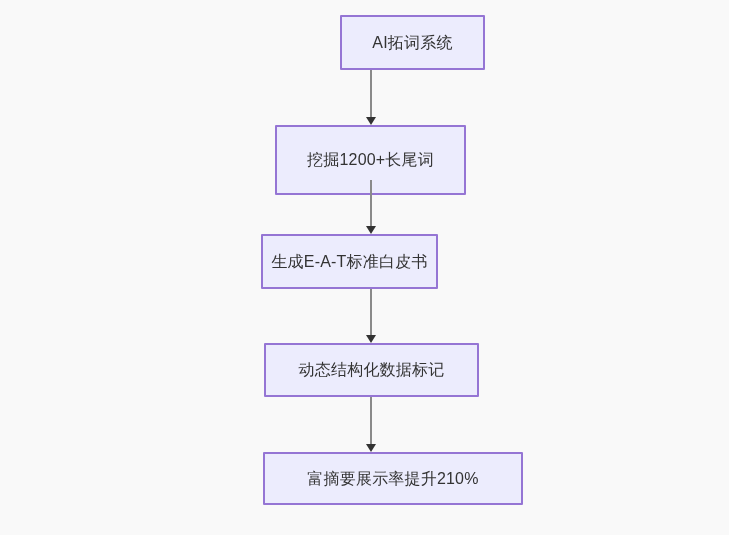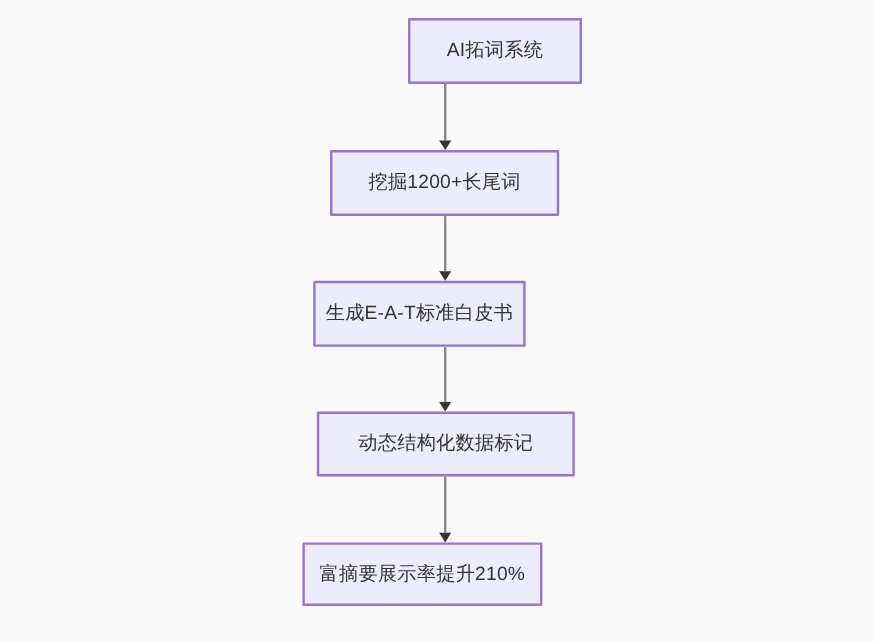--- a/index.html
+++ b/index.html
@@ -64,21 +64,21 @@
 
   <div class="node" style="left:298px; top:15px; width:145px; height:55px;margin-left:42px;">
     <span>AI拓词系统</span>
   </div>
 
   <div class="edge" style="left:371px; top:70px; height:55px;">
     <div class="edge-line" style="height:47px;"></div>
     <div class="edge-arrow"></div>
   </div>
 
-  <div class="node" style="left:275px; top:125px; width:191px; height:55px;">
+  <div class="node" style="left:275px; top:125px; width:191px; height:70px;">
     <span>挖掘1200+长尾词</span>
   </div>
 
   <div class="edge" style="left:371px; top:180px; height:54px;">
     <div class="edge-line" style="height:46px;"></div>
     <div class="edge-arrow"></div>
   </div>
 
   <div class="node" style="left:261px; top:234px; width:177px; height:55px;">
     <span>生成E-A-T标准白皮书</span>
@@ -91,17 +91,17 @@
 
   <div class="node" style="left:264px; top:343px; width:215px; height:54px;">
     <span>动态结构化数据标记</span>
   </div>
 
   <div class="edge" style="left:371px; top:397px; height:55px;">
     <div class="edge-line" style="height:47px;"></div>
     <div class="edge-arrow"></div>
   </div>
 
-  <div class="node" style="left:252px; top:452px; width:200px; height:53px;">
+  <div class="node" style="left:263px; top:452px; width:260px; height:53px;">
     <span>富摘要展示率提升210%</span>
   </div>
 
 </div>
 
 </body></html>

